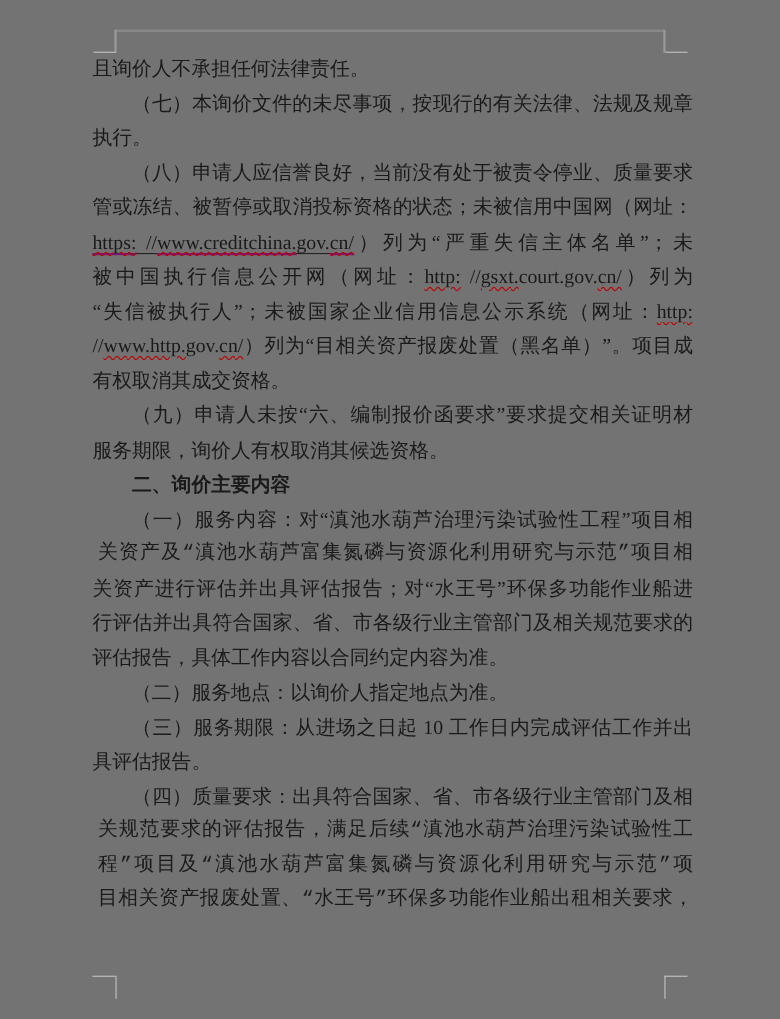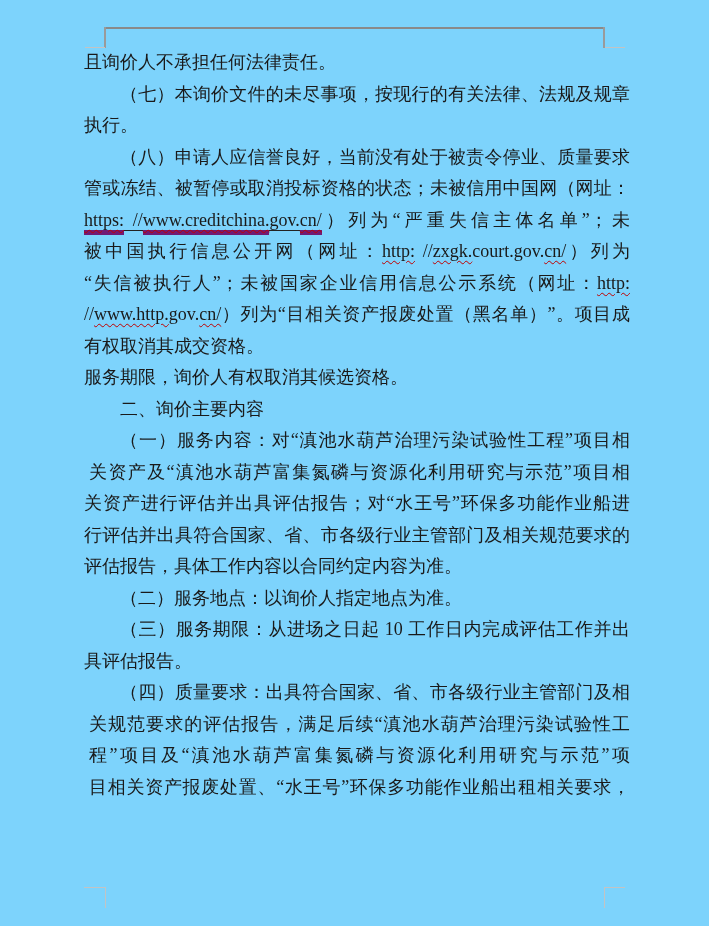--- a/index.html
+++ b/index.html
@@ -4,21 +4,21 @@
 <style>
   html,body{margin:0;padding:0;}
   body{
     width:709px;height:926px;
     background:#ffffff;
     position:relative;
     overflow:hidden;
     font-family:"Liberation Serif","DejaVu Serif",serif;
   }
   .page{
-    position:absolute;left:0;top:0;width:709px;height:926px;background:#7dd3fc;
+    position:absolute;left:0;top:0;width:709px;height:926px;background:#737373;
   }
   
   .mark{position:absolute;background:#9a9a9a;}
   .mark.light{background:#c3c3c3;}
   .mark.dark{background:#8a8a8a;}
   
   .doc{
     position:absolute;left:84px;top:47px;width:546px;
     font-size:18px;color:#1a1a1a;
     letter-spacing:0;
@@ -28,26 +28,26 @@
     white-space:nowrap;
     text-align:left;
   }
   .line.fill{
     white-space:normal;
     text-align:justify;
     text-align-last:justify;
     text-justify:inter-character;
   }
   .line.indent{padding-left:36px;}
-  .line.indent-sm{padding-left:5px;}
-  .line.bold{font-weight:400;}
+  .line.indent-sm{padding-left:5px;font-family:Liberation Mono, monospace;}
+  .line.bold{font-weight:700;}
   .seg{}
   .u{border-bottom:1px solid #222222;}
   .w{text-decoration:underline wavy #c00000;text-decoration-thickness:1px;text-underline-offset:3px;}
-  .uw{border-bottom:5px solid #701a75;text-decoration:underline wavy #c00000;text-decoration-thickness:1px;text-underline-offset:3px;}
+  .uw{border-bottom:2px solid #701a75;text-decoration:underline wavy #c00000;text-decoration-thickness:1px;text-underline-offset:3px;}
 </style>
 </head>
 <body>
 
 <div class="page">
 
   <div class="mark dark" style="left:105px;top:27px;width:499px;height:2px;"></div>
   <div class="mark" style="left:104px;top:27px;width:2px;height:21px;"></div>
   <div class="mark" style="left:603px;top:27px;width:2px;height:21px;"></div>
   <div class="mark light" style="left:85px;top:47px;width:20px;height:1px;"></div>
@@ -58,24 +58,25 @@
   <div class="mark light" style="left:604px;top:887px;width:21px;height:1px;"></div>
   <div class="mark light" style="left:604px;top:887px;width:1px;height:21px;"></div>
 
   <div class="doc">
       <div class="line"><span class="seg">且询价人不承担任何法律责任。</span></div>
       <div class="line fill indent"><span class="seg">（七）本询价文件的未尽事项，按现行的有关法律、法规及规章</span></div>
       <div class="line"><span class="seg">执行。</span></div>
       <div class="line fill indent"><span class="seg">（八）申请人应信誉良好，当前没有处于被责令停业、质量要求</span></div>
       <div class="line fill"><span class="seg">管或冻结、被暂停或取消投标资格的状态；未被信用中国网（网址：</span></div>
       <div class="line fill"><span class="seg uw">https:</span><span class="seg u"> //</span><span class="seg uw">www.</span><span class="seg uw">creditchina.</span><span class="seg u">gov.</span><span class="seg uw">cn/</span><span class="seg">）列为“严重失信主体名单”；未</span></div>
-      <div class="line fill"><span class="seg">被中国执行信息公开网（网址：</span><span class="seg w">http:</span><span class="seg"> //</span><span class="seg w">zxgk.</span><span class="seg">court.gov.</span><span class="seg w">cn/</span><span class="seg">）列为</span></div>
+      <div class="line fill"><span class="seg">被中国执行信息公开网（网址：</span><span class="seg w">http:</span><span class="seg"> //</span><span class="seg w">gsxt.</span><span class="seg">court.gov.</span><span class="seg w">cn/</span><span class="seg">）列为</span></div>
       <div class="line fill"><span class="seg">“失信被执行人”；未被国家企业信用信息公示系统（网址：</span><span class="seg w">http:</span></div>
       <div class="line fill"><span class="seg">//</span><span class="seg w">www.</span><span class="seg w">http.</span><span class="seg">gov.</span><span class="seg w">cn/</span><span class="seg">）列为“目相关资产报废处置（黑名单）”。项目成</span></div>
       <div class="line"><span class="seg">有权取消其成交资格。</span></div>
+      <div class="line fill indent"><span class="seg">（九）申请人未按“六、编制报价函要求”要求提交相关证明材</span></div>
       <div class="line"><span class="seg">服务期限，询价人有权取消其候选资格。</span></div>
       <div class="line indent bold"><span class="seg">二、询价主要内容</span></div>
       <div class="line fill indent"><span class="seg">（一）服务内容：对“滇池水葫芦治理污染试验性工程”项目相</span></div>
       <div class="line fill indent-sm"><span class="seg">关资产及“滇池水葫芦富集氮磷与资源化利用研究与示范”项目相</span></div>
       <div class="line fill"><span class="seg">关资产进行评估并出具评估报告；对“水王号”环保多功能作业船进</span></div>
       <div class="line fill"><span class="seg">行评估并出具符合国家、省、市各级行业主管部门及相关规范要求的</span></div>
       <div class="line"><span class="seg">评估报告，具体工作内容以合同约定内容为准。</span></div>
       <div class="line indent"><span class="seg">（二）服务地点：以询价人指定地点为准。</span></div>
       <div class="line fill indent"><span class="seg">（三）服务期限：从进场之日起 10 工作日内完成评估工作并出</span></div>
       <div class="line"><span class="seg">具评估报告。</span></div>

